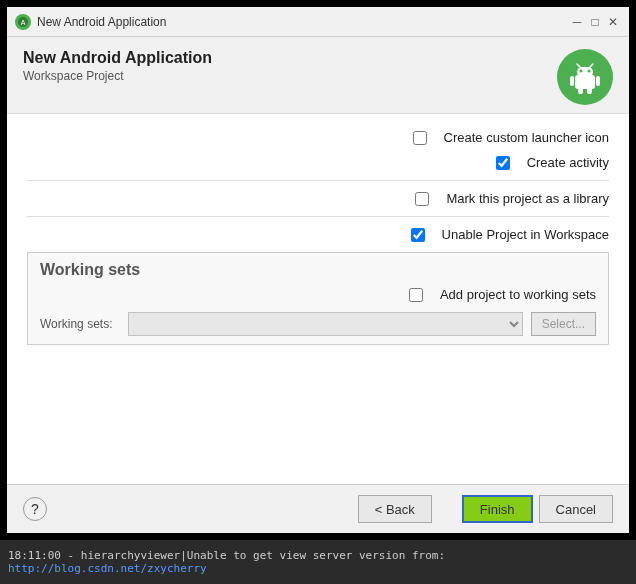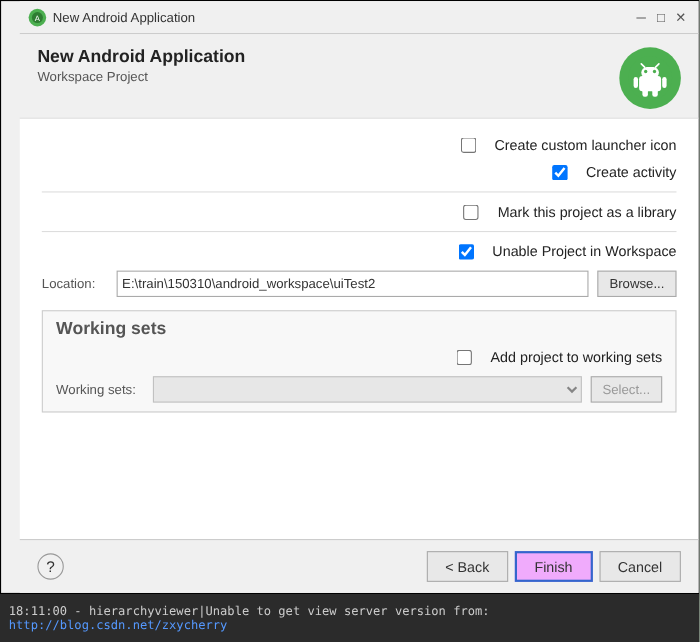--- a/index.html
+++ b/index.html
@@ -10,25 +10,24 @@
       width: 636px;
       height: 584px;
       overflow: hidden;
       display: flex;
       flex-direction: column;
     }
     .window {
       width: 636px;
       height: 540px;
       background: #f0f0f0;
-      border: 1px solid #000000;
+      border: 7px solid #000000;
       display: flex;
       flex-direction: column;
       box-shadow: 2px 2px 8px rgba(0,0,0,0.4);
-      padding-left: 17px;
     }
     .title-bar {
       background: #f0f0f0;
       border-bottom: 1px solid #ccc;
       display: flex;
       align-items: center;
       padding: 6px 8px;
       height: 30px;
     }
     .title-bar-icon {
@@ -217,21 +216,22 @@
       height: 28px;
       padding: 0 16px;
       border: 1px solid #aaa;
       background: #e8e8e8;
       font-size: 13px;
       cursor: pointer;
       color: #333;
     }
     .nav-btn.primary {
       border: 2px solid #3366cc;
-      background: #f0abfc;
+      background: #84cc16;
+      margin-left: 24px;
     }
     .status-bar {
       background: #2b2b2b;
       height: 44px;
       display: flex;
       align-items: center;
       padding: 0 8px;
       overflow: hidden;
       justify-content: center;
     }
@@ -311,25 +311,20 @@
       <label for="cb3" class="checkbox-label">Mark this project as a library</label>
     </div>
 
     <hr class="section-divider">
 
     <div class="checkbox-row">
       <input type="checkbox" id="cb4" checked="" style="">
       <label for="cb4" class="checkbox-label">Unable Project in Workspace</label>
     </div>
 
-    <div class="field-row">
-      <span class="field-label">Location:</span>
-      <input type="text" class="field-input" value="E:\train\150310\android_workspace\uiTest2" style="">
-      <button class="browse-btn">Browse...</button>
-    </div>
 
     <div class="working-sets-section">
       <div class="working-sets-title">Working sets</div>
       <div class="checkbox-row">
         <input type="checkbox" id="cb5" style="">
         <label for="cb5" class="checkbox-label">Add project to working sets</label>
       </div>
       <div class="select-row">
         <span class="select-label">Working sets:</span>
         <select class="select-box" disabled="">

